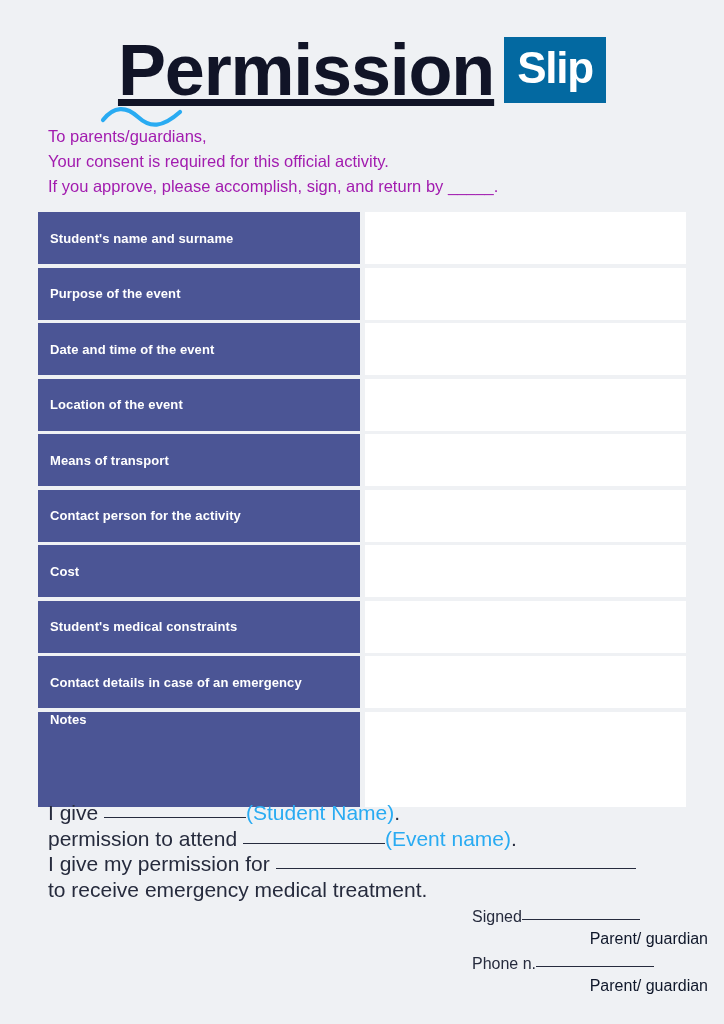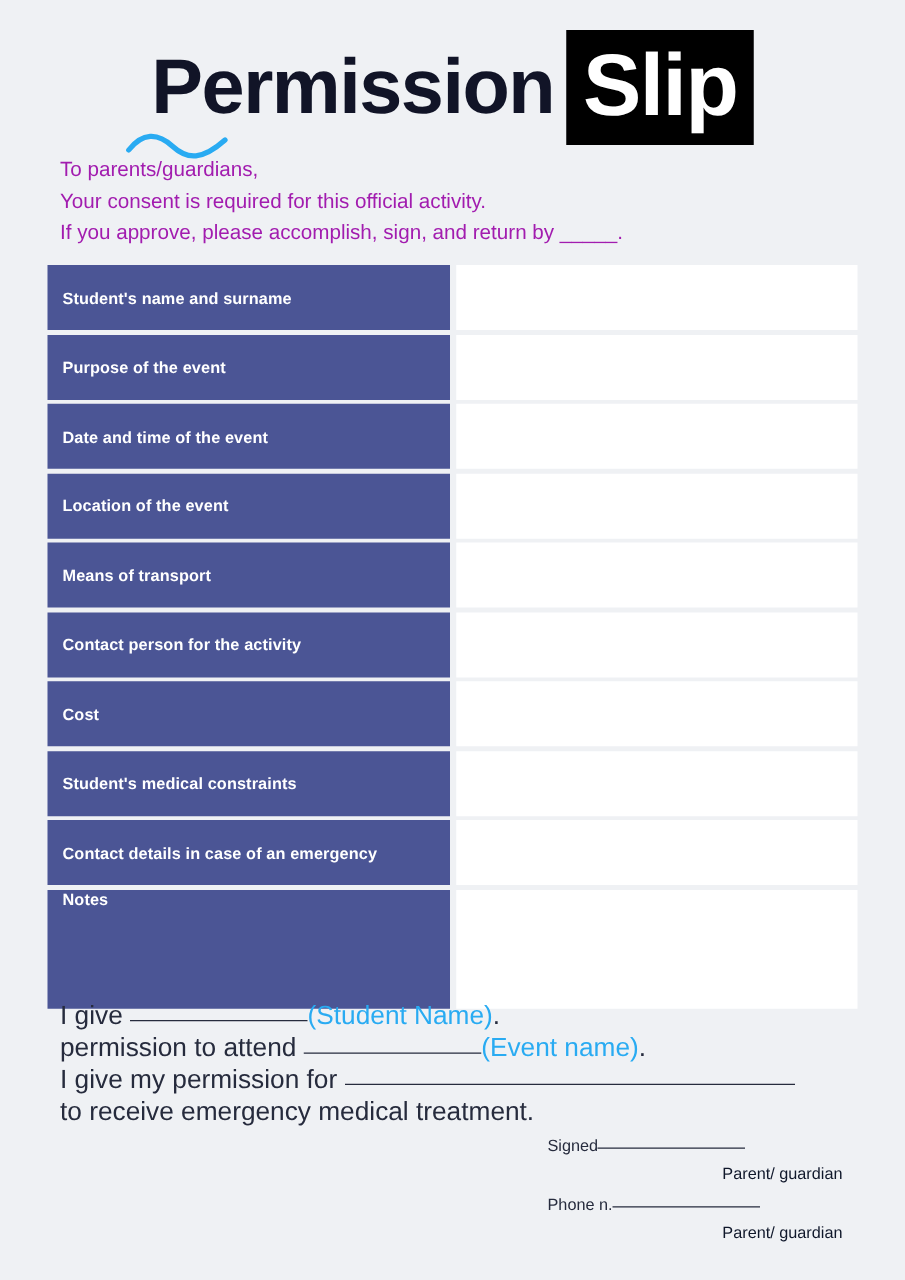--- a/index.html
+++ b/index.html
@@ -25,34 +25,35 @@
     height: 92px;
   }
   .title-row {
     display: flex;
     align-items: center;
     justify-content: center;
     height: 92px;
     gap: 0px;
   }
   .title-word-dark {
-    font-size: 62px;
+    font-size: 72px;
     font-weight: bold;
     letter-spacing: -1.2px;
     color: #111427;
     line-height: 1;
     padding-right: 10px;
+    text-decoration: underline;
   }
   .title-word-accent {
-    font-size: 70px;
+    font-size: 44px;
     font-weight: bold;
     letter-spacing: -1.2px;
     color: #ffffff;
     line-height: 1;
-    background: #000000;
+    background: #0369a1;
     padding: 9px 13px 13px 13px;
     display: inline-block;
   }
   .squiggle {
     position: absolute;
     left: 100px;
     top: 78px;
     width: 92px;
     height: 30px;
     pointer-events: none;
@@ -124,24 +125,24 @@
     border-bottom: 1.6px solid #262b3d;
     vertical-align: 2px;
   }
   .rule-s { width: 142px; }
   .rule-m { width: 142px; }
   .rule-l { width: 360px; }
 
   
   .signature {
     position: absolute;
-    left: 438px;
+    left: 472px;
     top: 906px;
     width: 240px;
-    font-size: 13px;
+    font-size: 16px;
     line-height: 21px;
     color: #262b3d;
   }
   .sig-line {
     white-space: nowrap;
   }
   .sig-rule {
     display: inline-block;
     width: 118px;
     border-bottom: 1.6px solid #262b3d;

